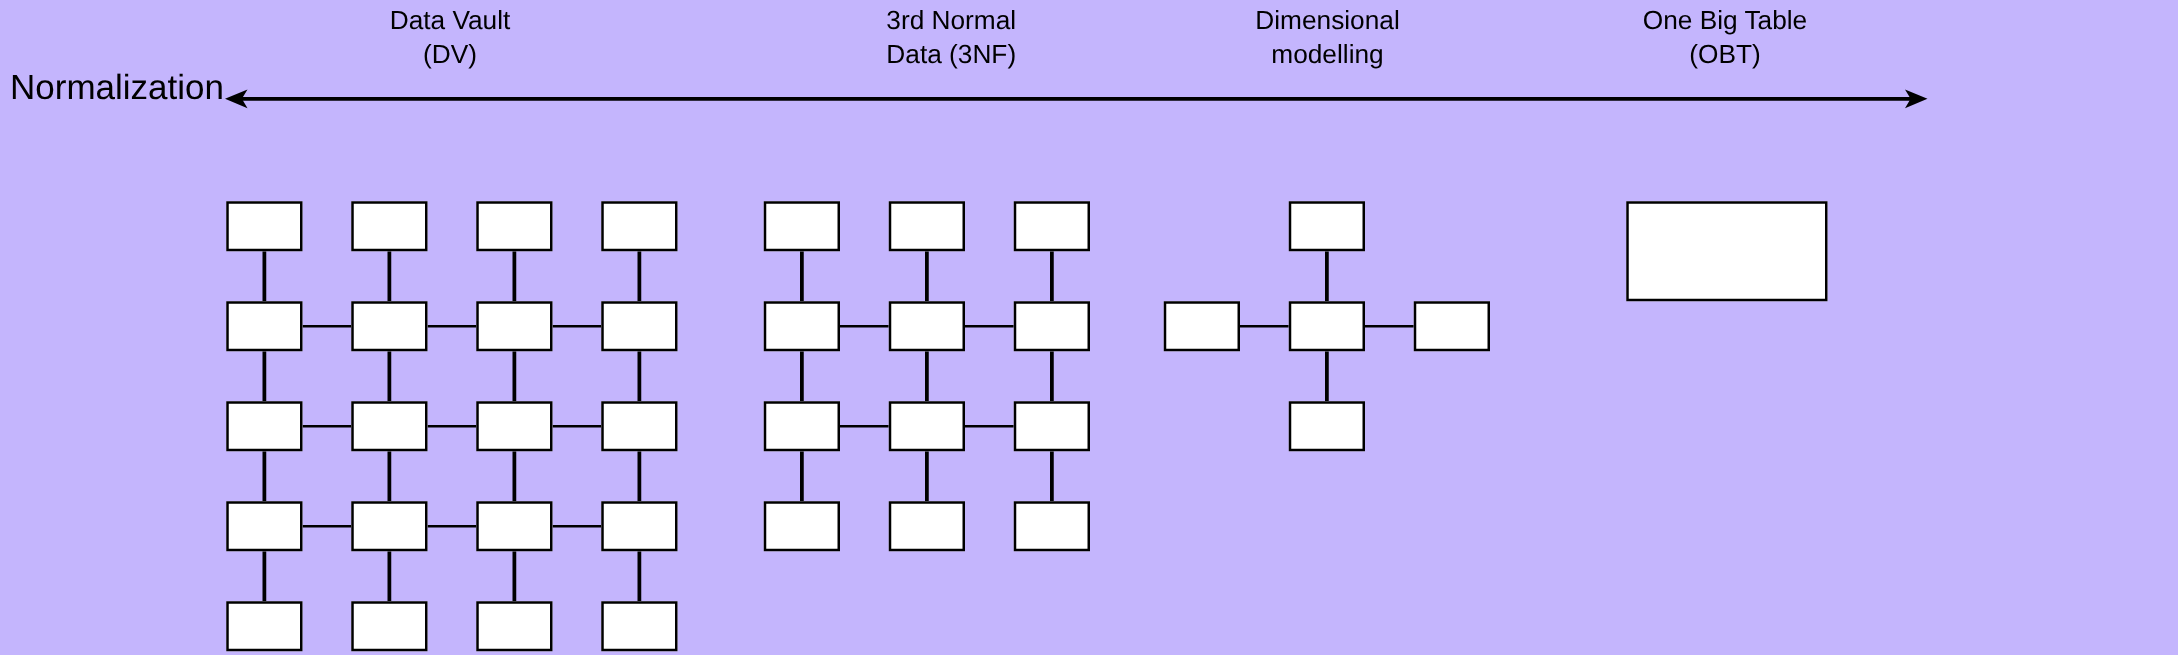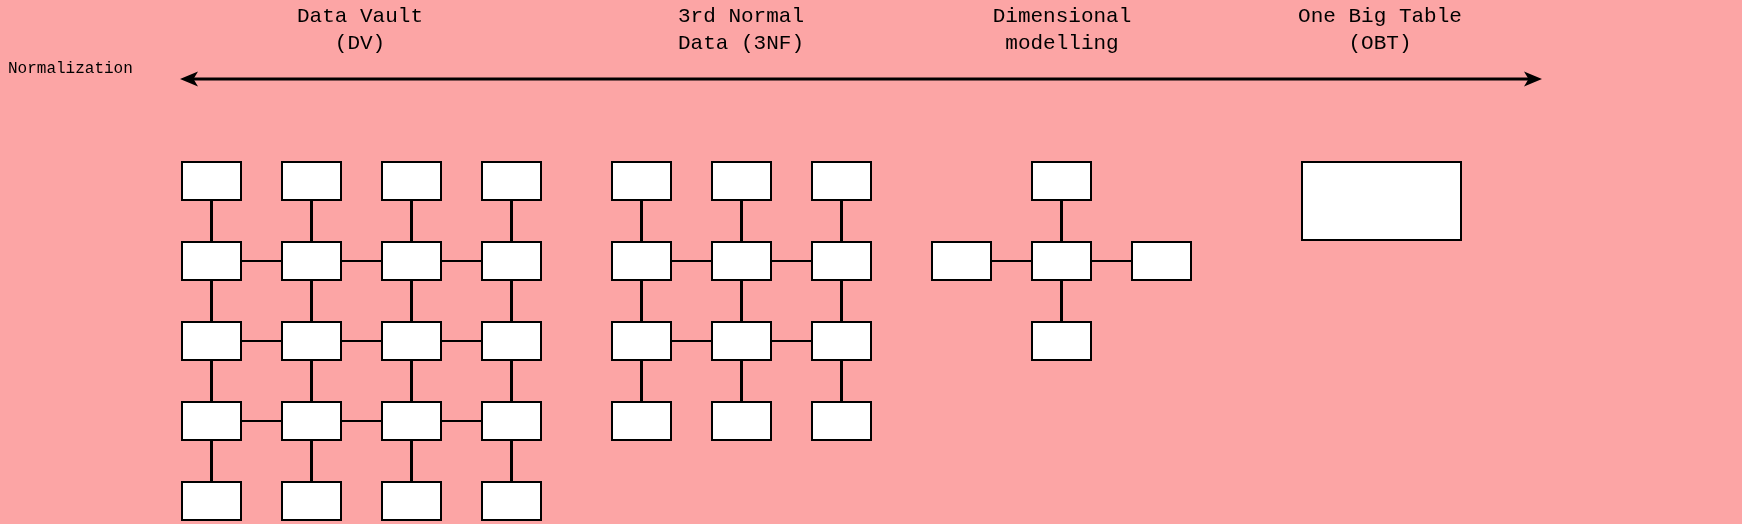--- a/index.html
+++ b/index.html
@@ -1,40 +1,40 @@
 <!DOCTYPE html>
 <html><head>
 <meta charset="utf-8">
 <style>
   html, body { margin: 0; padding: 0; background: #ffffff; }
   #canvas {
     position: relative;
     width: 1742px;
     height: 524px;
-    background: #fca5a5;
-    font-family: Liberation Mono, monospace;
+    background: #c4b5fd;
+    font-family: Liberation Sans, sans-serif;
     color: #000000;
     overflow: hidden;
   }
   .diagram-label {
     position: absolute;
     top: 3px;
     width: 220px;
     text-align: center;
     font-size: 21px;
     line-height: 27px;
     white-space: nowrap;
   }
   .lbl-dv  { left: 250px; }
-  .lbl-3nf { left: 631px; }
+  .lbl-3nf { left: 651px; }
   .lbl-dim { left: 952px; }
   .lbl-obt { left: 1270px; }
   .axis-label {
     position: absolute;
-    font-size: 16px;
+    font-size: 28px;
     line-height: 25px;
     white-space: nowrap;
   }
   .axis-left  { left: 8px;    top: 57px; }
   .axis-right { left: 1561px; top: 59px; }
   #arrow-svg { position: absolute; left: 0; top: 0; }
   .node {
     position: absolute;
     box-sizing: border-box;
     background: #ffffff;

